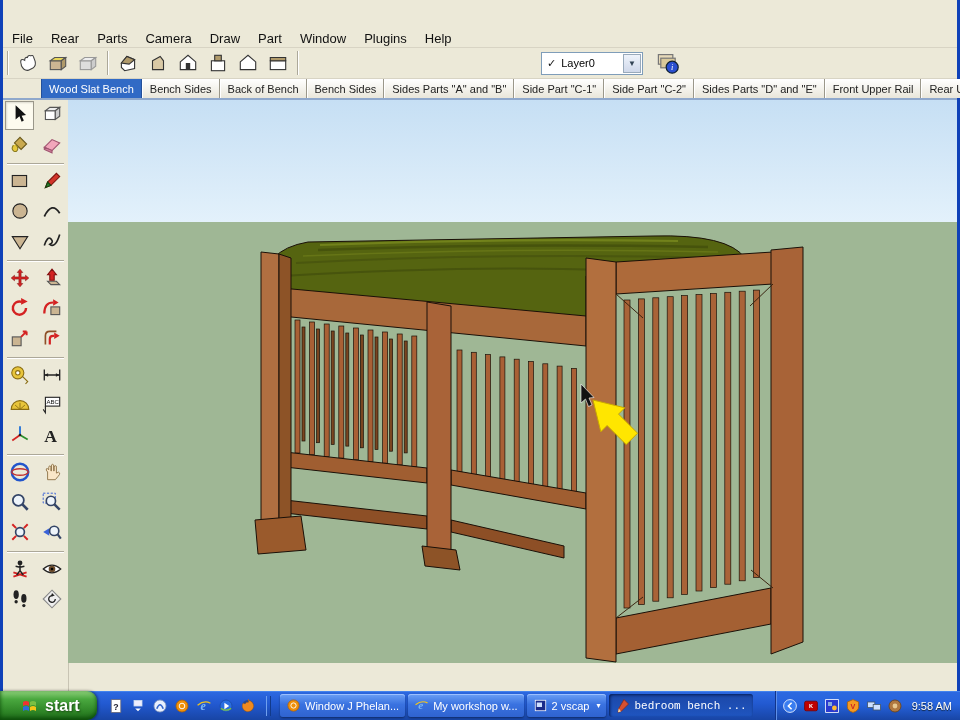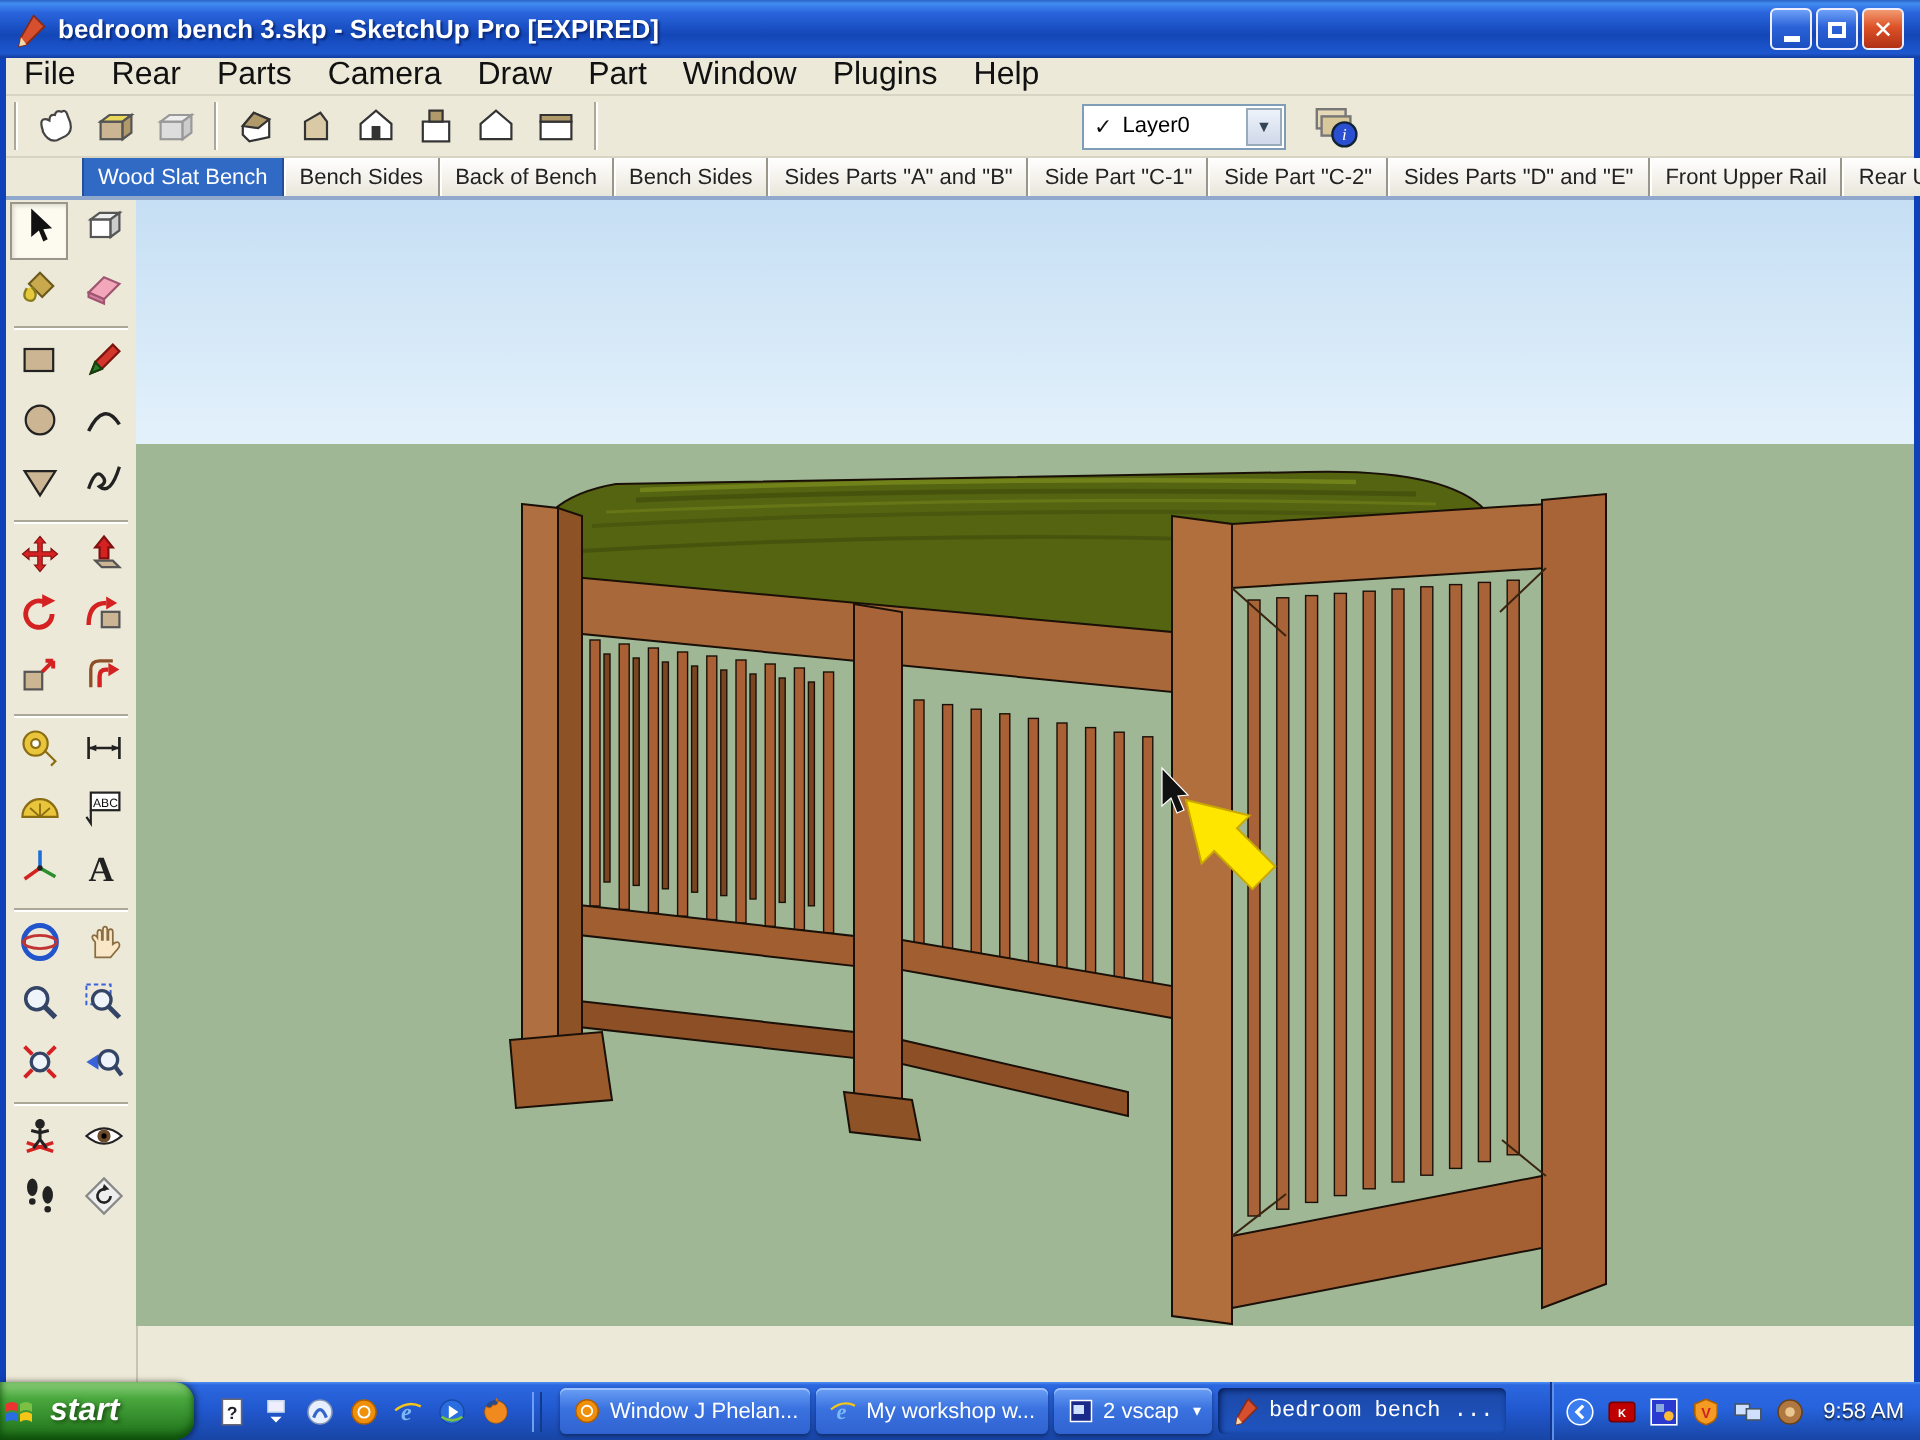--- a/index.html
+++ b/index.html
@@ -19,21 +19,21 @@
   #wbtns{margin-left:auto;display:flex;gap:2px;padding-right:8px;}
   .wbtn{width:21px;height:21px;border:1px solid #eef;border-radius:3px;
     background:linear-gradient(180deg,#6ea1f8,#2a62d8 45%,#1b4fc0);display:flex;align-items:center;justify-content:center;
     color:#fff;font-size:11px;box-sizing:border-box;}
   .wbtn.close{background:linear-gradient(180deg,#f29a72,#dd5227 45%,#b03015);font-weight:bold;font-size:12px;}
   .minbar{width:8px;height:3px;background:#fff;margin-top:9px;}
   .maxbox{width:9px;height:8px;border:2px solid #fff;box-sizing:border-box;margin-top:1px;}
 
   
   #menubar{position:absolute;left:0;top:29px;width:954px;height:18px;background:#ece9d8;
-    display:flex;align-items:center;font-size:16px;color:#111;border-bottom:1px solid #d8d4c4;}
+    display:flex;align-items:center;font-size:13px;color:#111;border-bottom:1px solid #d8d4c4;}
   .menu-item{padding:1px 9px;cursor:default;}
 
   
   #toolbar{position:absolute;left:0;top:48px;width:954px;height:30px;background:#ece9d8;
     display:flex;align-items:center;border-bottom:1px solid #d8d4c4;}
   .tb-sep{width:0;height:24px;border-left:1px solid #aca899;border-right:1px solid #fff;margin:0 4px;}
   .tb-btn{width:28px;height:26px;display:flex;align-items:center;justify-content:center;border:1px solid transparent;}
   .tb-btn svg{width:22px;height:22px;}
   #layer-group{position:absolute;left:538px;top:2px;display:flex;align-items:center;}
   #layer-combo{width:100px;height:21px;background:#fff;border:1px solid #7f9db9;display:flex;align-items:center;font-size:11px;}
@@ -66,24 +66,24 @@
   
   #measure{position:absolute;left:0;bottom:0;width:954px;height:28px;background:#ece9d8;border-top:1px solid #aca899;
     display:flex;align-items:center;font-size:11px;color:#111;}
   #measure .mlabel{margin-left:20px;}
   #measure input{margin-left:8px;width:124px;height:16px;border:1px solid #7f9db9;background:#fff;font-size:11px;padding:0 3px;}
 
   
   #taskbar{position:absolute;left:0;top:691px;width:960px;height:29px;
     background:linear-gradient(180deg,#4f91f5 0%,#2c68e0 5%,#2259d0 45%,#1845a5 100%);
     display:flex;align-items:center;color:#fff;}
-  #startbtn{height:29px;width:97px;display:flex;align-items:center;gap:5px;padding-left:0;box-sizing:border-box;
+  #startbtn{height:29px;width:97px;display:flex;align-items:center;gap:5px;padding-left:20px;box-sizing:border-box;
     background:linear-gradient(180deg,#8ed07a,#4aa83f 28%,#2f8627 70%,#1e6a18);
     border-radius:0 10px 10px 0;box-shadow:inset 0 -2px 4px #0a4a08, 1px 0 3px #0008;
-    font-style:italic;font-weight:bold;font-size:16px;text-shadow:1px 1px 2px #1a4a12;}
+    font-weight:bold;font-size:16px;text-shadow:1px 1px 2px #1a4a12;}
   #startbtn svg{width:20px;height:20px;}
   #quicklaunch{display:flex;align-items:center;gap:4px;padding:0 6px 0 10px;}
   .ql{width:18px;height:18px;display:flex;align-items:center;justify-content:center;}
   .ql svg{width:16px;height:16px;}
   .tb-handle{width:3px;height:20px;border-left:1px solid #6fa0ef;border-right:1px solid #123a8a;margin:0 3px;}
   #taskbtns{display:flex;align-items:center;gap:3px;margin-left:6px;}
   .tbtn{height:23px;display:flex;align-items:center;gap:4px;padding:0 6px;border-radius:3px;font-size:11px;white-space:nowrap;
     background:linear-gradient(180deg,#6ba0f5,#3a72e0 45%,#2f63d0);box-shadow:inset 0 1px 0 #9cc0ff,0 1px 2px #0006;overflow:hidden;}
   .tbtn svg{width:15px;height:15px;flex:0 0 auto;}
   .tbtn .chev{font-size:8px;margin-left:3px;}
@@ -94,38 +94,20 @@
   .tray-ic{width:17px;height:17px;display:flex;align-items:center;justify-content:center;}
   .tray-ic svg{width:16px;height:16px;}
   #clock{font-size:11px;margin-left:4px;text-shadow:0 1px 1px #123;}
 </style>
 </head>
 <body>
 
 <div id="stage">
   <div id="app">
 
-    <div id="titlebar">
-      <span class="ticon"><svg viewBox="0 0 20 20" xmlns="http://www.w3.org/2000/svg">
-            <path d="M12 2 L18 8 L8 18 L4 19 L5 14 Z" fill="#d65030" stroke="#8a2a14"></path>
-            <path d="M5 14 L8 18 L4 19 Z" fill="#f5d9a8" stroke="none"></path>
-          </svg></span>
-      <span class="ttext">bedroom bench 3.skp - SketchUp Pro [EXPIRED]</span>
-      <div id="wbtns">
-        <div class="wbtn">
-            <span class="minbar"></span>
-          </div>
-        <div class="wbtn">
-            <span class="maxbox"></span>
-          </div>
-        <div class="wbtn close">
-            <span>✕</span>
-          </div>
-      </div>
-    </div>
 
     <div id="menubar">
         <span class="menu-item">File</span>
         <span class="menu-item">Rear</span>
         <span class="menu-item">Parts</span>
         <span class="menu-item">Camera</span>
         <span class="menu-item">Draw</span>
         <span class="menu-item">Part</span>
         <span class="menu-item">Window</span>
         <span class="menu-item">Plugins</span>

